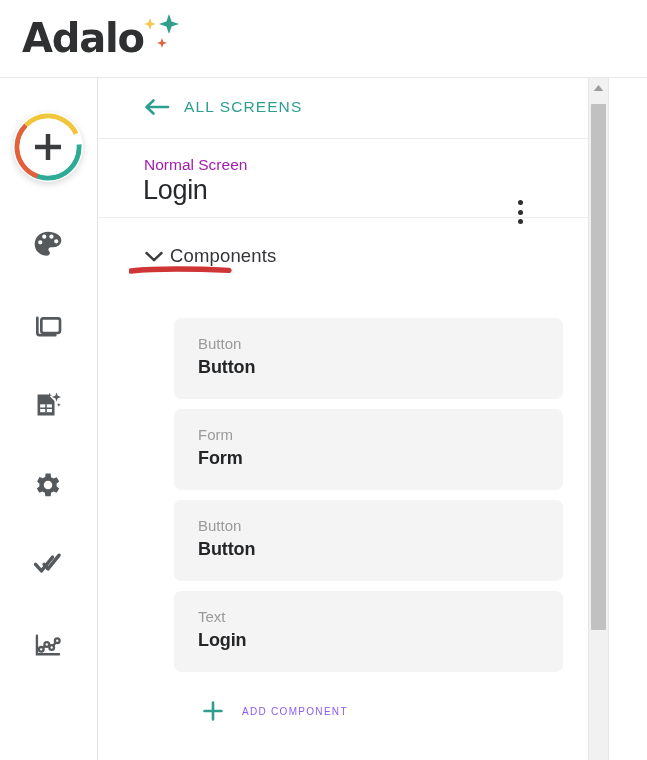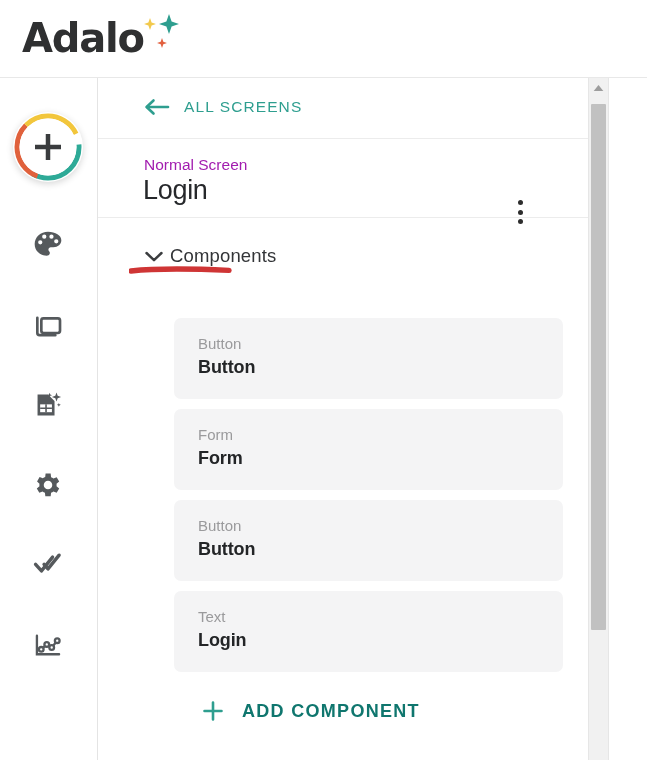--- a/index.html
+++ b/index.html
@@ -187,24 +187,24 @@
   }
 
   .add-component {
     position: absolute;
     left: 104px; top: 622px;
     display: flex; align-items: center; gap: 18px;
     cursor: pointer;
   }
   .plus-ic { width: 22px; height: 22px; color: #2e9e8f; display: block; }
   .add-label {
-    font-size: 18px;
-    font-weight: 700;
+    font-size: 10px;
+    font-weight: 400;
     letter-spacing: 1.3px;
-    color: #0f766e;
+    color: #8b5cf6;
     font-family: "Liberation Sans", sans-serif;
   }
 
   
   .scrollbar {
     position: absolute;
     left: 588px; top: 78px;
     width: 20px; height: 682px;
     background: #f1f1f1;
     border-left: 1px solid #e6e6e6;

